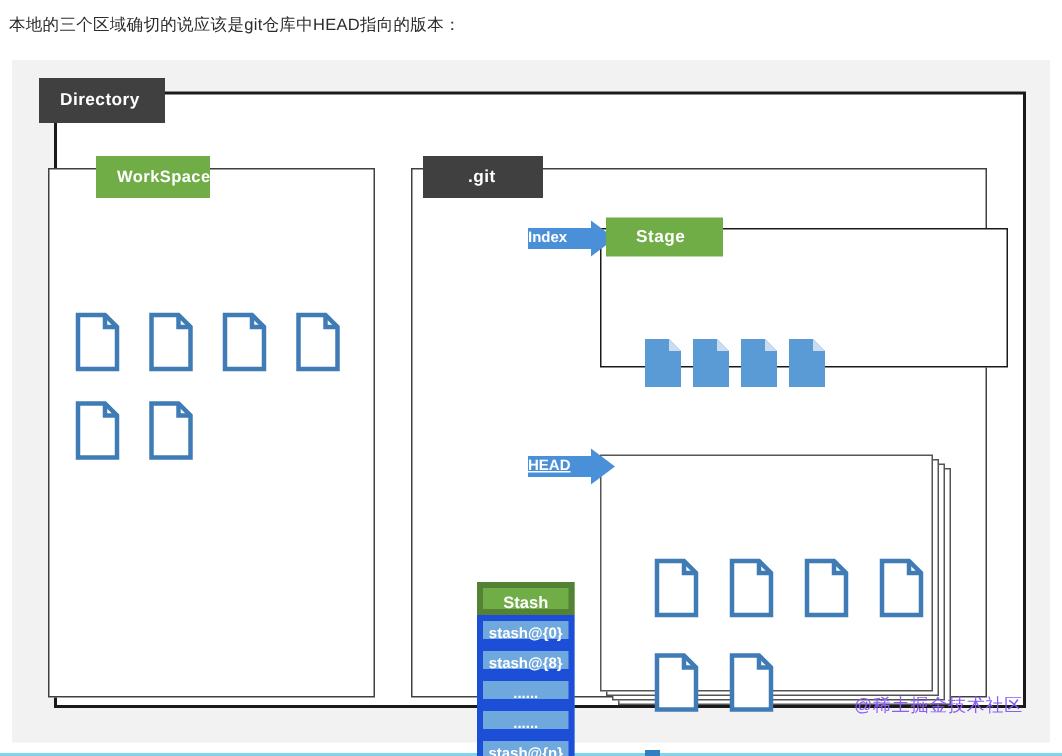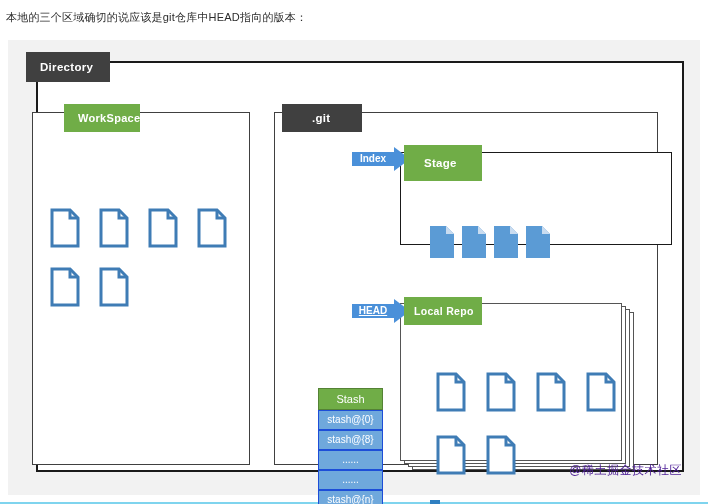--- a/index.html
+++ b/index.html
@@ -75,21 +75,21 @@
     font-size: 11px;
     margin-left: 40px;
   }
   #tag-git {
     left: 274px; top: 64px;
     width: 80px; height: 28px;
     padding-left: 30px;
   }
   #tag-stage {
     left: 396px; top: 105px;
-    width: 78px; height: 36px;
+    width: 78px; height: 26px;
     padding-left: 20px;
   }
   #tag-localrepo {
     left: 396px; top: 257px;
     width: 78px; height: 28px;
     padding-left: 10px;
     font-size: 10.5px;
   }
 
   
@@ -146,21 +146,21 @@
     border-left: 16px solid #4a90d9;
   }
   .arrow .arrow-text {
     position: absolute;
     left: 0; top: 5px;
     height: 14px;
     line-height: 14px;
     color: #ffffff;
     font-size: 10px;
     font-weight: bold;
-    text-align: center;
+    text-align: left;
   }
   #arrow-index { left: 344px; top: 107px; width: 58px; }
   #arrow-index .arrow-body, #arrow-index .arrow-text { width: 42px; }
   #arrow-index .arrow-head { left: 42px; }
 
   #arrow-head-ptr { left: 344px; top: 259px; width: 58px; }
   #arrow-head-ptr .arrow-body, #arrow-head-ptr .arrow-text { width: 42px; text-decoration: underline; }
   #arrow-head-ptr .arrow-head { left: 42px; }
 
   
@@ -192,43 +192,43 @@
     top: 348px;
     width: 82px;
     z-index: 7;
   }
   .stash-cell {
     box-sizing: border-box;
     height: 20px;
     line-height: 18px;
     text-align: center;
     font-size: 10px;
-    font-weight: normal;
+    font-weight: bold;
     color: #ffffff;
-    border: 1px solid #1d4ed8;
+    border: 4px solid #1d4ed8;
     margin-left: 17px;
   }
   .stash-head {
     background: #70ad47;
     border-color: #548235;
     height: 22px;
     line-height: 20px;
     font-size: 11px;
   }
   .stash-item {
     background: #6fa8dc;
   }
 
   
   .watermark {
     position: absolute;
     right: 18px;
     bottom: 16px;
     font-size: 12px;
-    color: #4c1d95;
+    color: #8b5cf6;
     letter-spacing: 0.5px;
     z-index: 9;
   }
 
   
   .bottom-rule {
     position: absolute;
     left: 0;
     bottom: 0;
     width: 708px;
@@ -343,21 +343,20 @@
   <div class="stack-card" id="stack-3"></div>
   <div class="stack-card" id="stack-2"></div>
   <div class="stack-card" id="stack-1"></div>
 
   <div class="arrow" id="arrow-head-ptr">
     <div class="arrow-body"></div>
     <div class="arrow-head"></div>
     <div class="arrow-text">HEAD</div>
   </div>
 
-  <div class="label-tag label-green" id="tag-localrepo">Local Repo</div>
 
   <div class="files-row" id="lr-files-1">
     <div class="file-icon">
       <svg width="30" height="40" viewBox="0 0 30 40">
           <path d="M2 2 H20 L28 10 V38 H2 Z" fill="#ffffff" stroke="#3f7cb5" stroke-width="3"></path>
           <path d="M20 2 V10 H28" fill="none" stroke="#3f7cb5" stroke-width="3"></path>
         </svg>
     </div>
     <div class="file-icon">
       <svg width="30" height="40" viewBox="0 0 30 40">

